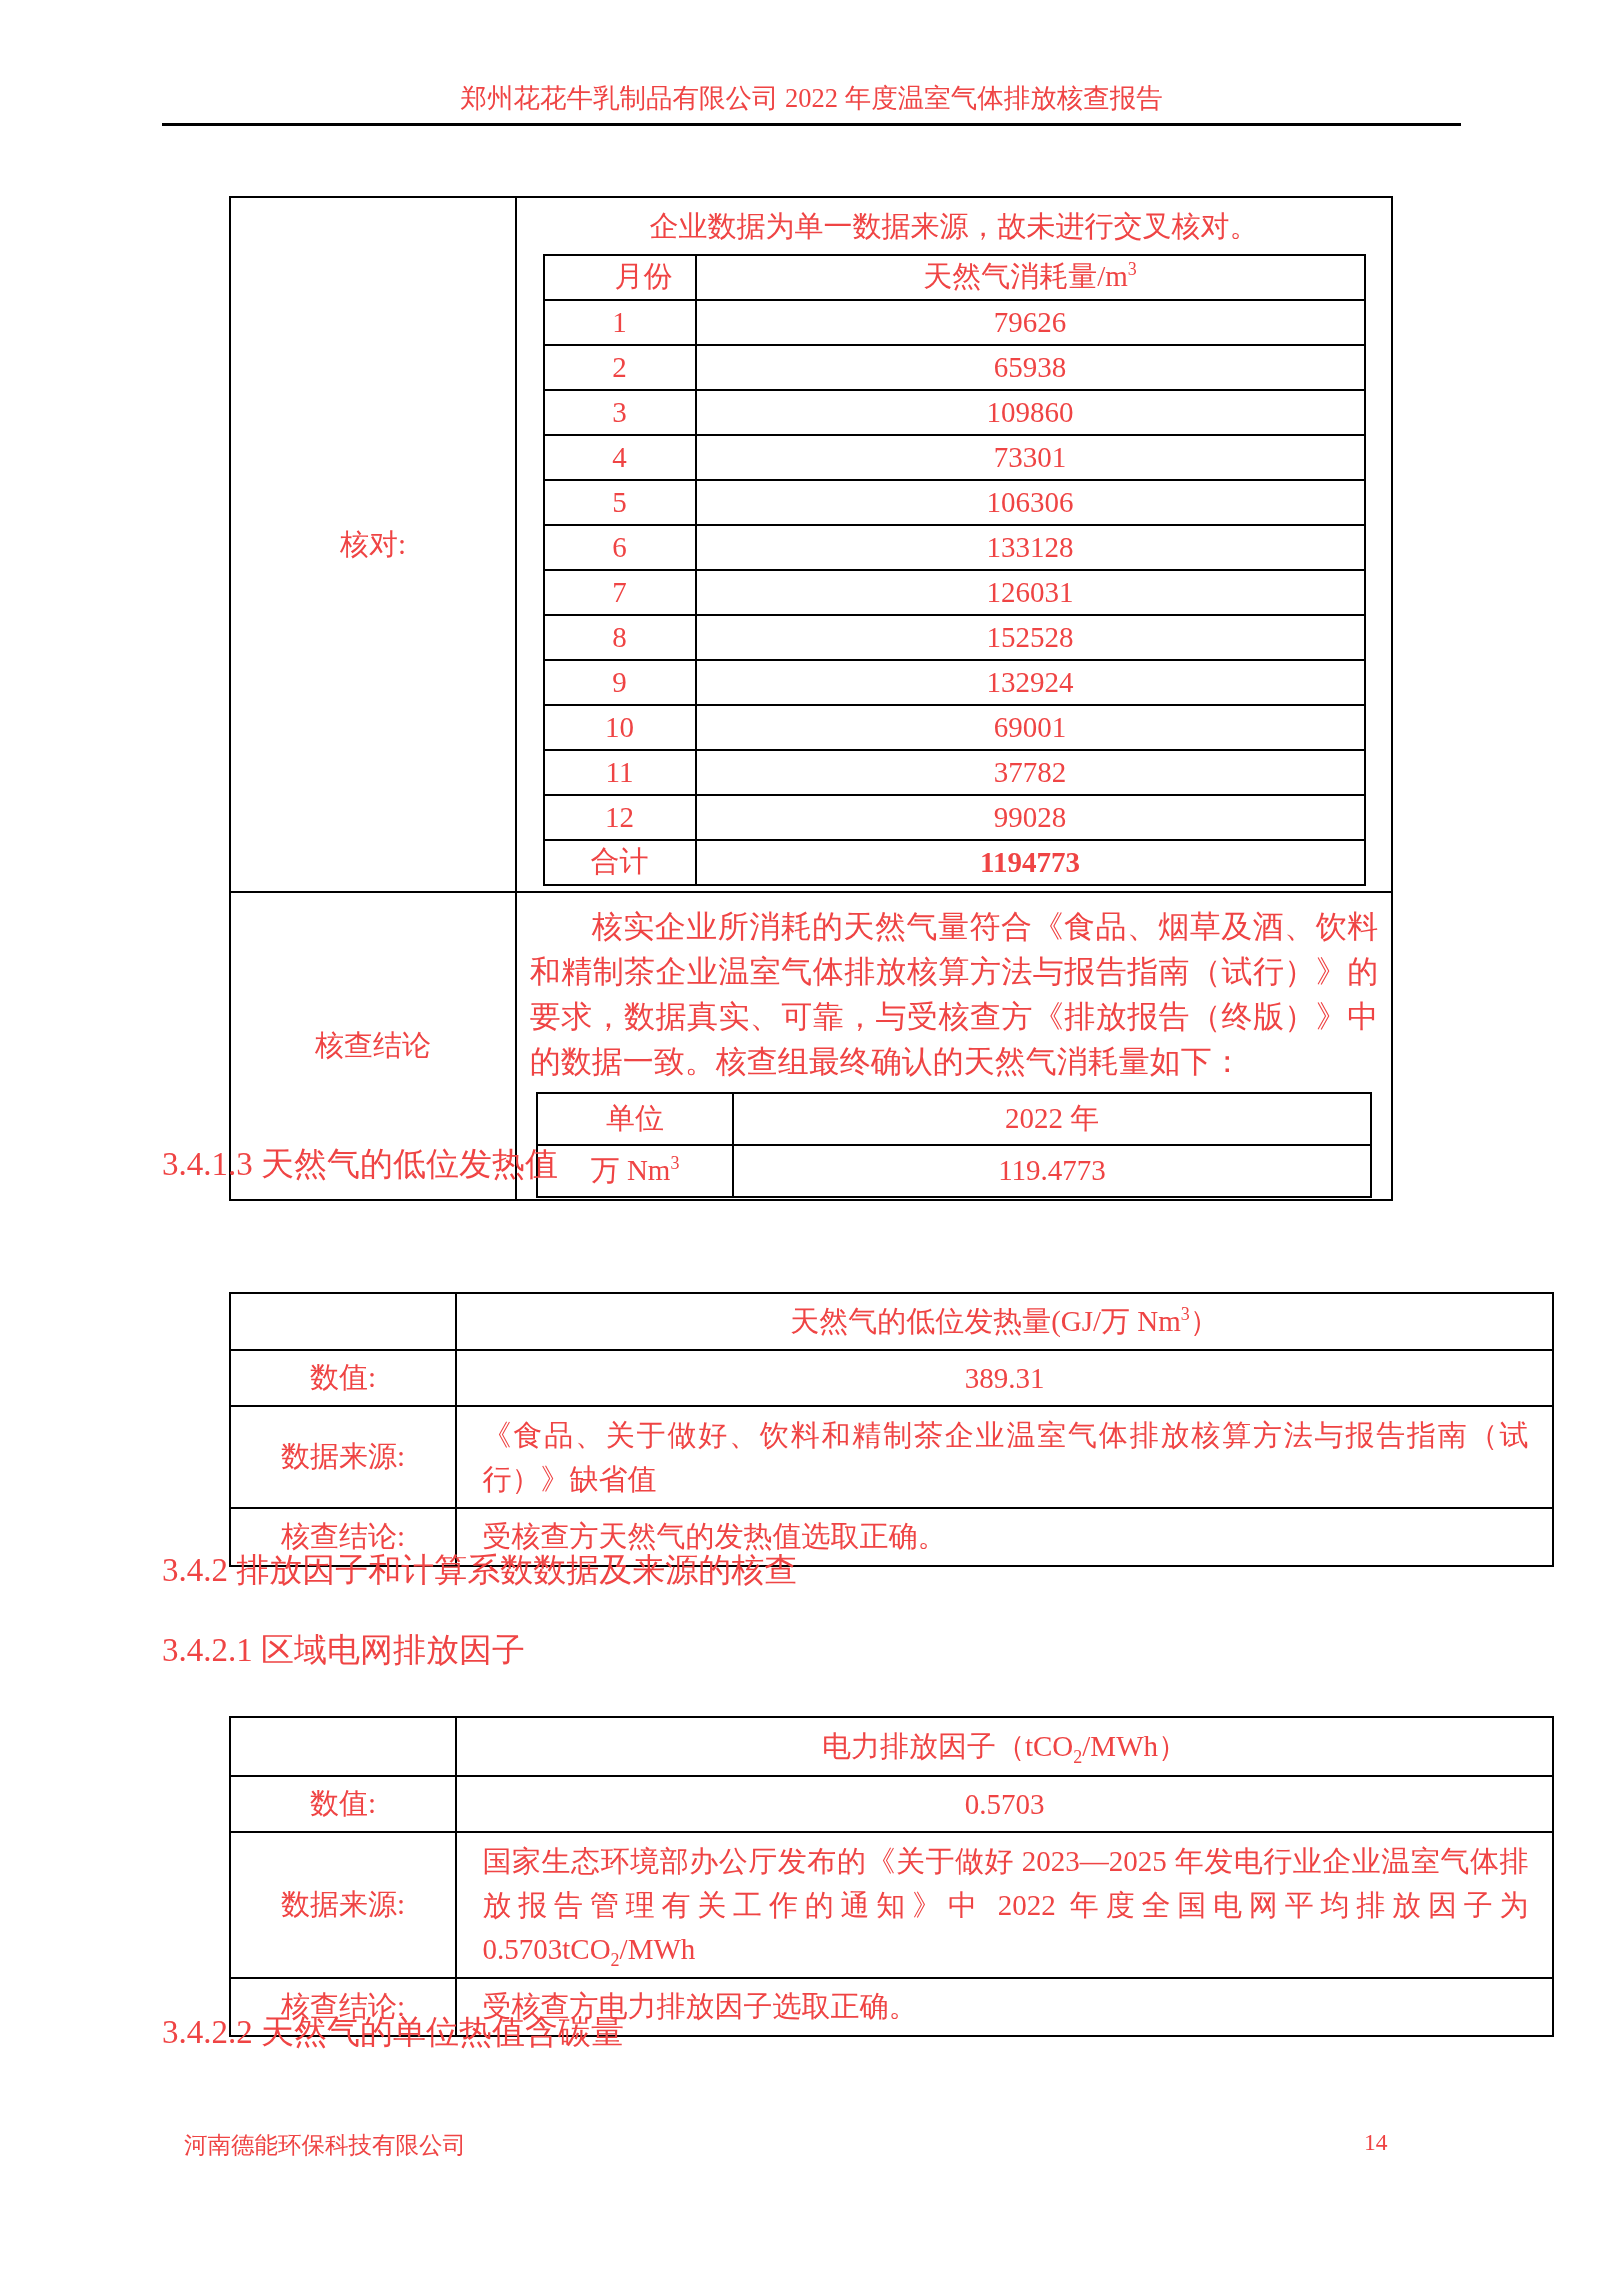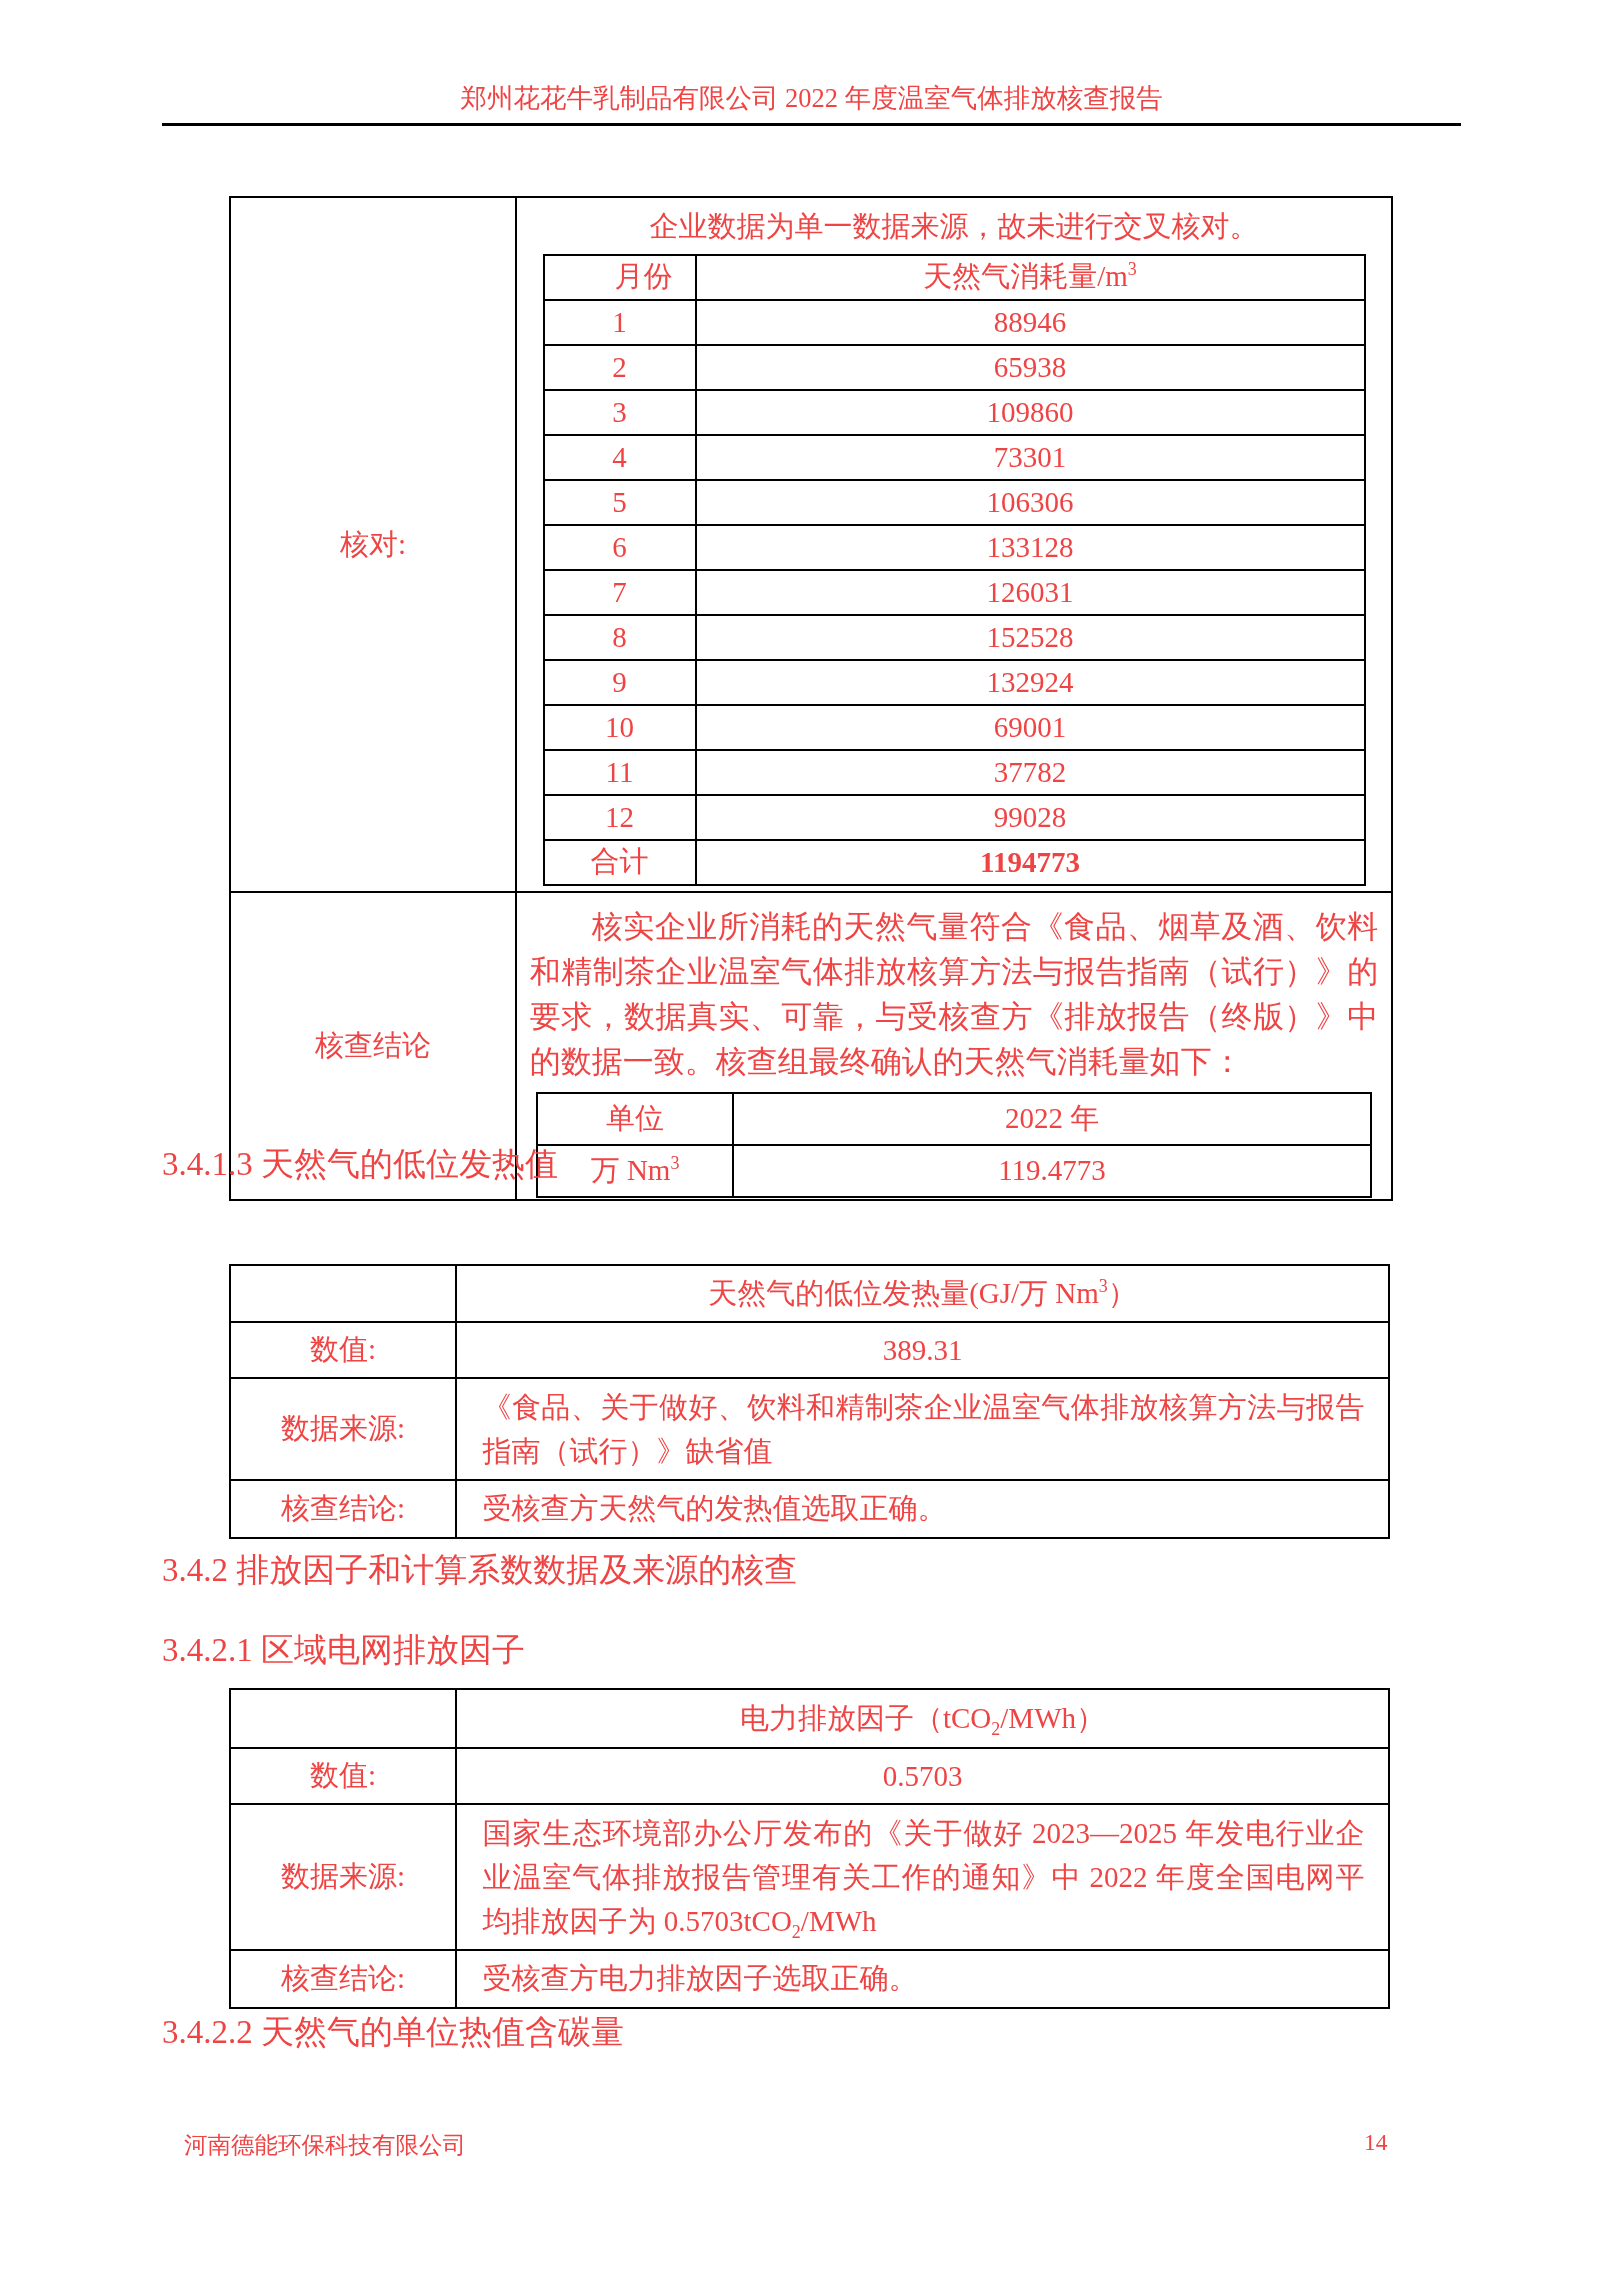--- a/index.html
+++ b/index.html
@@ -36,21 +36,21 @@
     text-indent:2em; text-align:justify;
   }
   .summary-table { width:836px; margin:7.8px auto 0 auto; border:2px solid #000; }
   .summary-table td { border:2px solid #000; height:50px; text-align:center; font-size:29px; padding:0; }
   .summary-table .u-col { width:194px; }
 
   
   .heading { left:162px; font-size:33px; line-height:39px; white-space:nowrap; }
 
   
-  .fact-table { left:229px; width:1161px; }
+  .fact-table { left:229px; width:1325px;margin-top:28px; }
   .fact-table .f-label { width:222px; text-align:center; }
   .fact-table .f-header { text-align:center; height:53px; }
   .fact-table .f-value { text-align:center; height:52px; }
   .fact-table .f-text { text-align:justify; padding:5.9px 23.5px 5.9px 25.5px; line-height:44px; }
   .fact-table .f-concl { text-align:left; padding:5.9px 23.5px 5.9px 25.5px; height:44px; }
 
   sup.s3 { font-size:0.62em; vertical-align:super; line-height:0; }
   sub.s2 { font-size:0.62em; vertical-align:sub; line-height:0; }
 
   
@@ -75,21 +75,21 @@
       <td class="content-col">
         <div class="t1-note">企业数据为单一数据来源，故未进行交叉核对。</div>
         <table class="month-table">
           <tbody>
                 <tr>
             <td class="m-col">月份</td>
             <td><span>天然气消耗量/m</span><sup class="s3">3</sup></td>
           </tr>
           <tr>
             <td>1</td>
-            <td>88946</td>
+            <td>79626</td>
           </tr>
           <tr>
             <td>2</td>
             <td>65938</td>
           </tr>
           <tr>
             <td>3</td>
             <td>109860</td>
           </tr>
           <tr>

